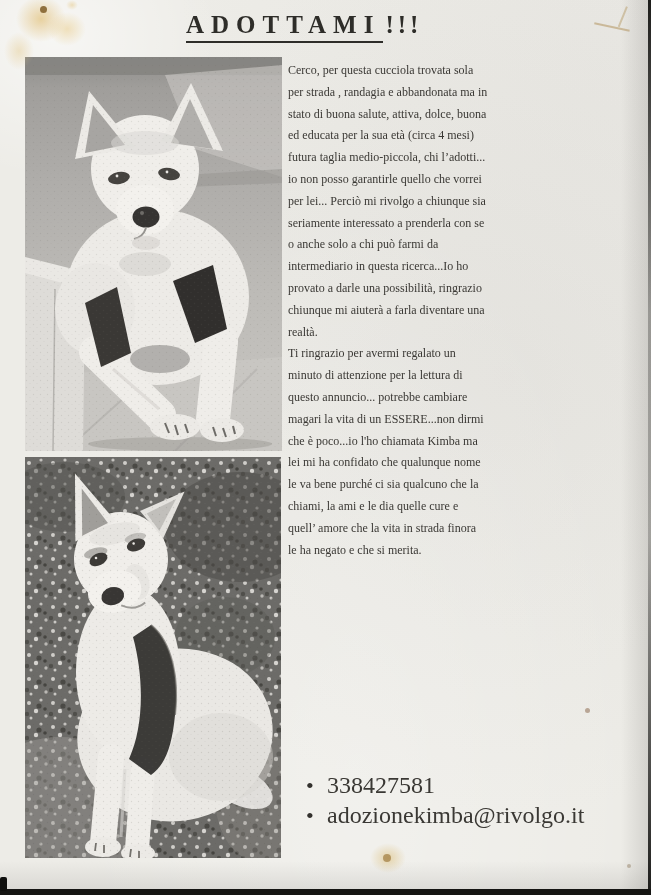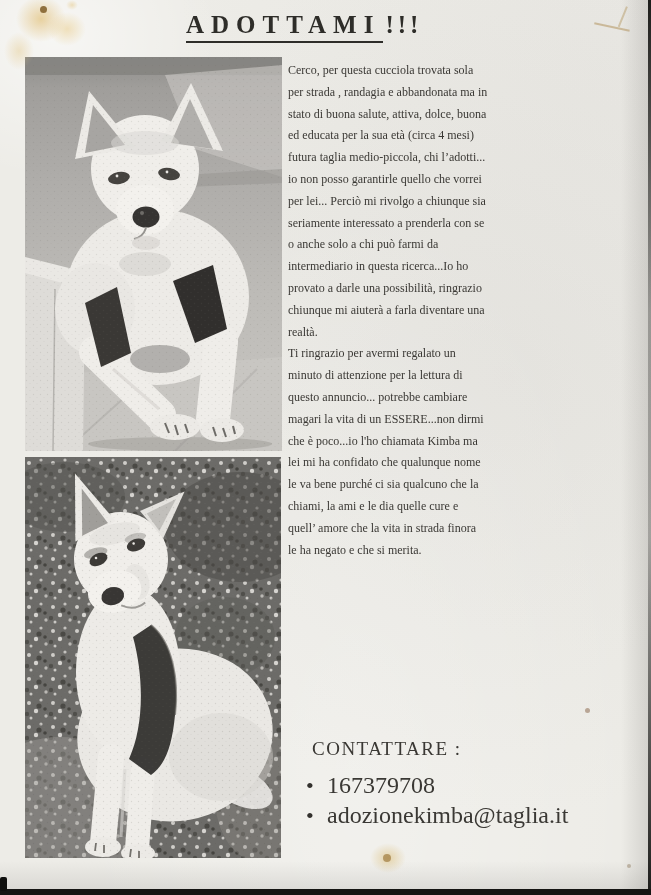--- a/index.html
+++ b/index.html
@@ -236,29 +236,28 @@
 minuto di attenzione per la lettura di
 questo annuncio... potrebbe cambiare
 magari la vita di un ESSERE...non dirmi
 che è poco...io l'ho chiamata Kimba ma
 lei mi ha confidato che qualunque nome
 le va bene purché ci sia qualcuno che la
 chiami, la ami e le dia quelle cure e
 quell’ amore che la vita in strada finora
 le ha negato e che si merita.</div>
 
-  <div class="contact-heading">CONTATTARE :</div>
   <div class="contact-list">
     <div class="contact-item">
       <span class="contact-bullet">•</span>
-      <span class="contact-text">167379708</span>
+      <span class="contact-text">338427581</span>
     </div>
     <div class="contact-item">
       <span class="contact-bullet">•</span>
-      <span class="contact-text">adozionekimba@taglia.it</span>
+      <span class="contact-text">adozionekimba@rivolgo.it</span>
     </div>
   </div>
 
   <div class="stain stain-a"></div>
   <div class="stain stain-b"></div>
   <div class="stain stain-c"></div>
   <div class="stain stain-dot"></div>
   <div class="stain stain-d"></div>
   <div class="crease-1"></div>
   <div class="crease-2"></div>

